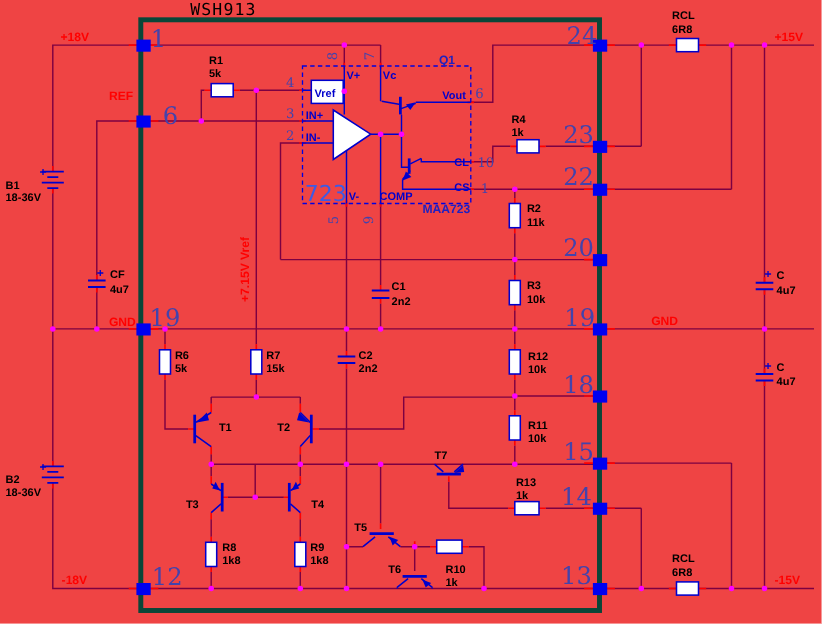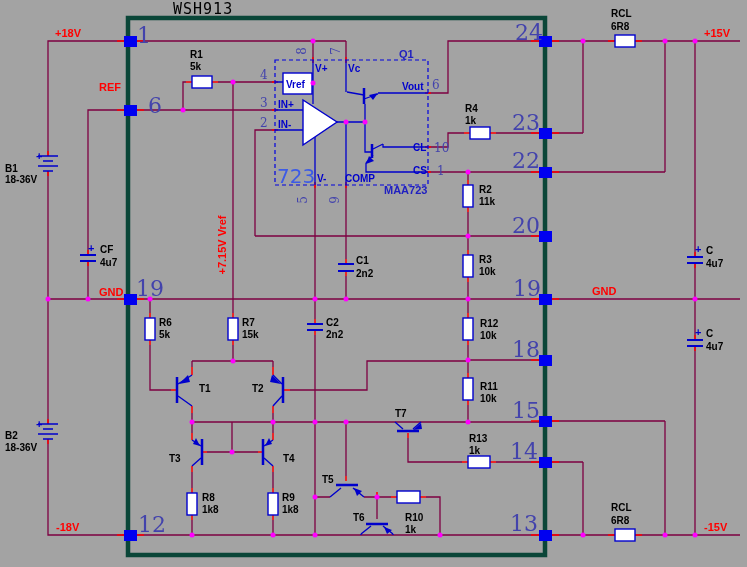--- a/index.html
+++ b/index.html
@@ -1,16 +1,16 @@
 <!DOCTYPE html>
 <html><head>
 <meta charset="utf-8">
 <style>
   html,body{margin:0;padding:0;background:#FFFFFF;}
-  .stage{position:relative;width:747px;height:567px;background:#a3a3a3;overflow:hidden;}
+  .stage{position:relative;width:747px;height:567px;background:#ef4444;overflow:hidden;}
   svg{display:block;}
   text{font-family:"Liberation Sans",sans-serif;}
   .title{font-family:"DejaVu Sans Mono",monospace;font-size:15px;fill:#000000;letter-spacing:1px;}
   .pin-num{font-family:"DejaVu Serif",serif;font-size:22px;fill:#4343AC;font-weight:400;}
   .pin-num-sm{font-family:"DejaVu Serif",serif;font-size:12px;fill:#4343AC;}
   .lbl-red{font-size:11px;font-weight:bold;fill:#FF0000;}
   .lbl-blk-sm{font-size:10px;font-weight:bold;fill:#000000;}
   .lbl-blue{font-size:10px;font-weight:bold;fill:#0000CC;}
   .lbl-blue2{font-size:11px;font-weight:bold;fill:#2020C0;}
   .big723{font-family:"DejaVu Sans",sans-serif;font-size:20px;fill:#3C5BE6;}

